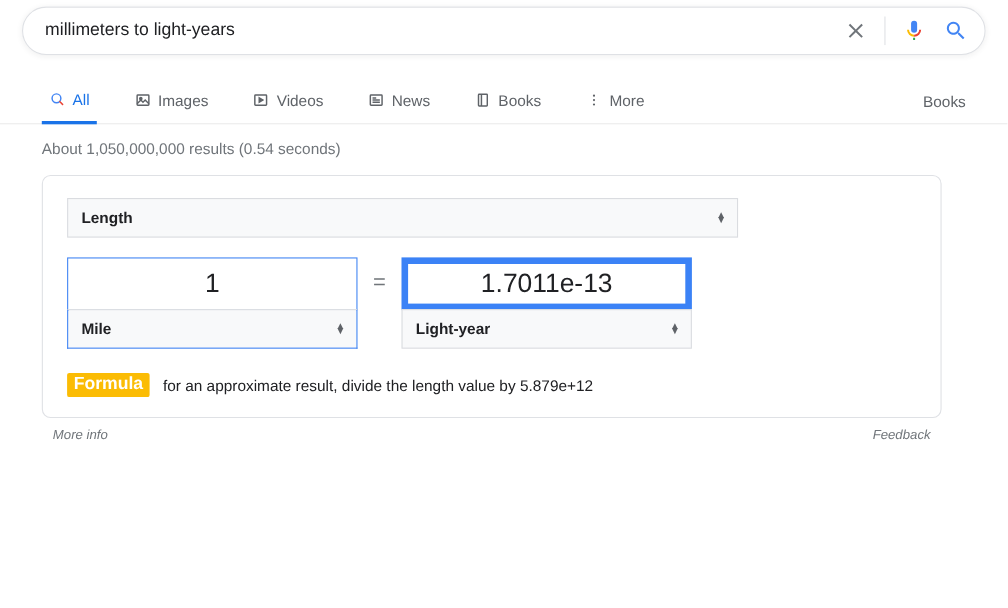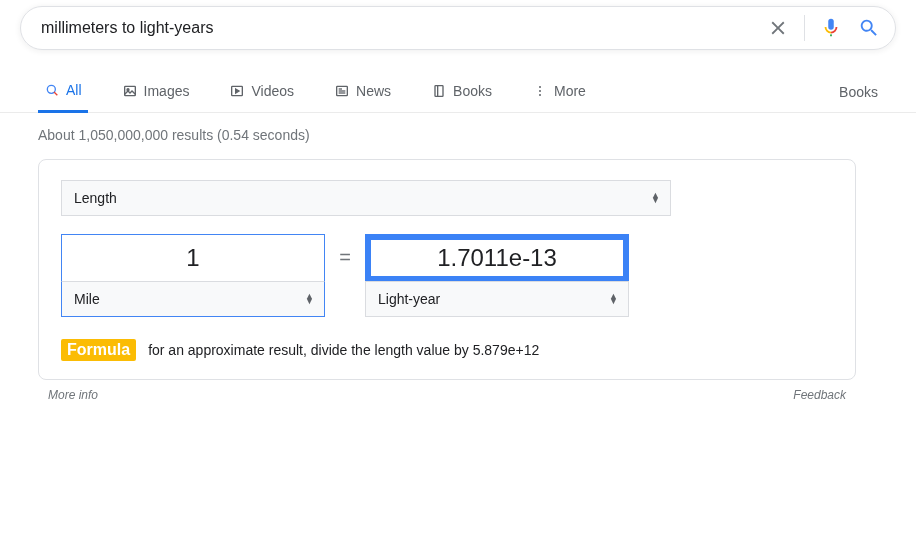--- a/index.html
+++ b/index.html
@@ -14,21 +14,21 @@
 .tabs { display: flex; align-items: center; margin-top: 22px; border-bottom: 1px solid #ebebeb; padding: 0 20px 0 38px; position: relative; }
 .tab { display: flex; align-items: center; gap: 6px; color: #5f6368; font-size: 14px; padding: 10px 6px 12px 6px; margin-right: 28px; cursor: pointer; }
 .tab.active { color: #1a73e8; border-bottom: 3px solid #1a73e8; margin-bottom: -1px; }
 .tab svg { width: 16px; height: 16px; }
 .tools { position: absolute; right: 38px; color: #5f6368; font-size: 14px; cursor: pointer; padding: 10px 0; }
 
 .stats { color: #70757a; font-size: 14px; margin: 14px 0 0 38px; }
 
 .card { margin: 16px 0 0 38px; width: 818px; border: 1px solid #dfe1e5; border-radius: 8px; padding: 20px 22px 18px 22px; }
 .select-row { display:flex; }
-.select { display: flex; align-items: center; justify-content: space-between; border: 1px solid #dadce0; background: #f8f9fa; height: 36px; padding: 0 10px 0 12px; font-size: 14px; color: #202124; cursor: pointer; }
+.select { display: flex; align-items: center; justify-content: space-between; border: 1px solid #dadce0; background: #f8f9fa; height: 36px; padding: 0 10px 0 12px; font-size: 14px; color: #202124; cursor: pointer; font-weight: bold; }
 .select.category { width: 610px; }
 .conv-row { display: flex; align-items: flex-start; margin-top: 18px; }
 .conv-col { display: flex; flex-direction: column; width: 264px; }
 .conv-input { height: 48px; border: 6px solid #3b82f6; text-align: center; font-size: 24px; color: #202124; outline: none; }
 .conv-col.focused .conv-input { border: 1px solid #4285f4; }
 .conv-col.focused .select { border: 1px solid #4285f4; border-top: 1px solid #dadce0; }
 .conv-col .select { width: 264px; margin-top: -1px; }
 .eq { width: 40px; text-align: center; font-size: 20px; color: #70757a; padding-top: 12px; }
 .formula-row { display: flex; align-items: center; margin-top: 22px; gap: 12px; font-size: 14px; color: #202124; }
 .badge { background: #fbbc04; color: #fff; font-size: 16px; font-weight: bold; padding: 2px 6px; border-radius: 2px; }

